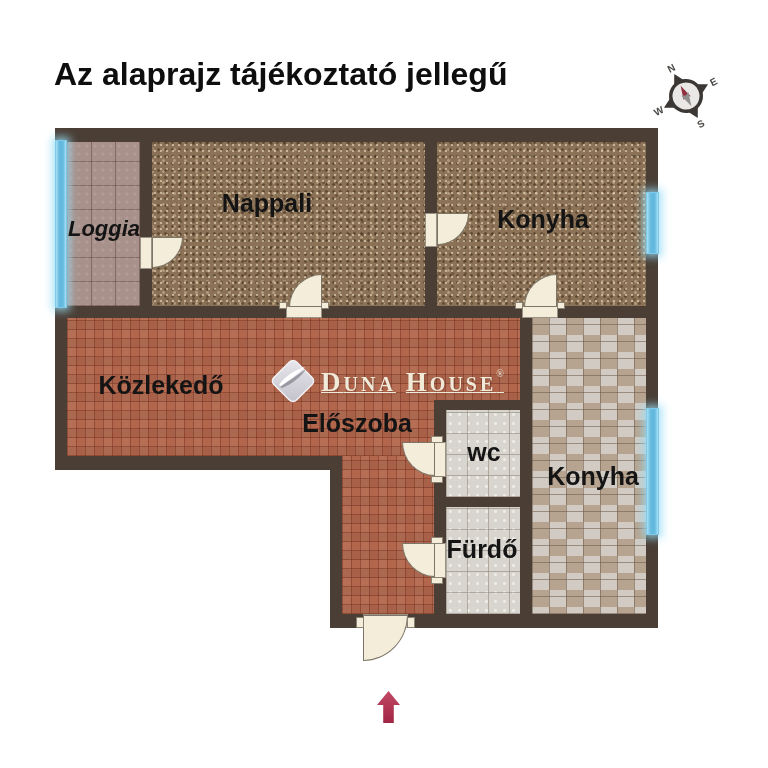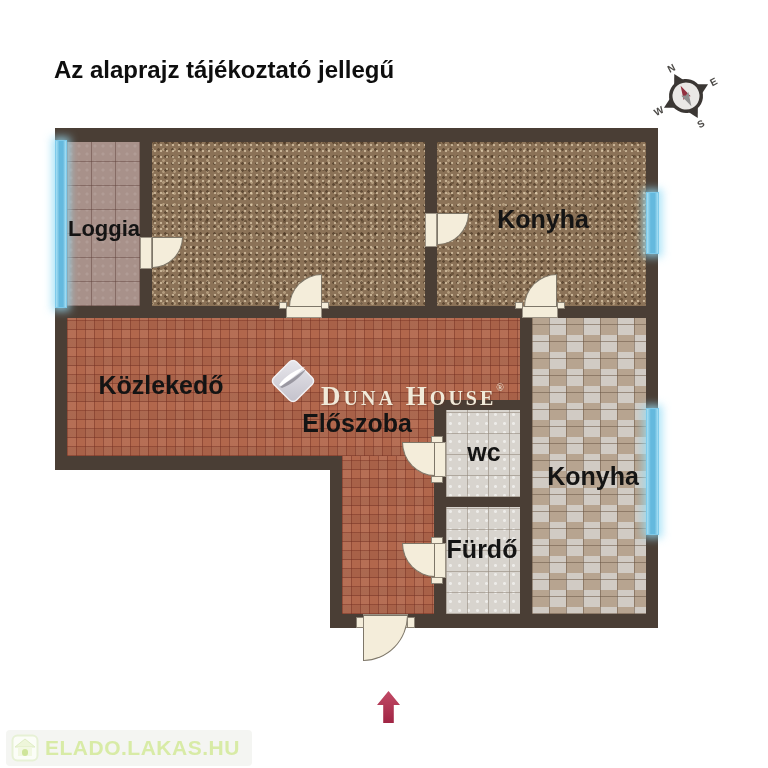--- a/index.html
+++ b/index.html
@@ -1,18 +1,18 @@
 <!DOCTYPE html>
 <html style="--wall: #4a3e35; --carpet: #8b7257; --hall-tile: #b2674c; --loggia-tile: #a8918a; --wet-tile: #d8d4ce; --kitchen-tile-a: #b7a490; --kitchen-tile-b: #d1cbc4; --window: #64b9de; --door: #f4edda; --arrow: #a02544; --logo-text: #f1ead9; --watermark-green: #d8eba6; --label-text: #141414;"><head>
 <meta charset="utf-8">
 <style>
   html,body{margin:0;padding:0;background:#ffffff;}
   .canvas{position:relative;width:768px;height:768px;background:#ffffff;overflow:hidden;
           font-family:"Liberation Sans",sans-serif;}
-  .title{position:absolute;left:54px;top:56px;font-weight:bold;font-size:24px;
+  .title{position:absolute;left:54px;top:56px;font-weight:bold;font-size:32px;
          letter-spacing:0px;color:#0e0e0e;white-space:nowrap;}
   
   .wall{position:absolute;background:var(--wall);z-index:2;}
   .gap{position:absolute;background:var(--door);z-index:3;border:1px solid #9a9284;box-sizing:border-box;}
   .tab{position:absolute;background:var(--door);border:1px solid #8a8274;z-index:4;box-sizing:border-box;}
   .window{position:absolute;background:linear-gradient(90deg,#a8e0f4,var(--window) 35%,var(--window) 70%,#a8e0f4);
           border:1px solid #7fcaea;box-shadow:0 0 8px 3px rgba(150,220,245,.8);z-index:3;box-sizing:border-box;}
   .door{position:absolute;background:var(--door);border:1.5px solid #7d7668;box-sizing:border-box;z-index:4;}
   .floor{position:absolute;z-index:1;}
   .carpet{background-color:var(--carpet);
@@ -44,23 +44,23 @@
   .kitchen{background-color:var(--kitchen-tile-a);
     background-image:
       repeating-linear-gradient(0deg, rgba(108,88,70,.55) 0 1px, transparent 1px 17px),
       repeating-linear-gradient(90deg, rgba(108,88,70,.55) 0 1px, transparent 1px 17px),
       repeating-conic-gradient(var(--kitchen-tile-b) 0% 25%, rgba(0,0,0,0) 25% 50%);
     background-size:auto,auto,34px 34px;}
   .room-label{position:absolute;transform:translate(-50%,-50%);font-weight:bold;
       font-size:25px;color:var(--label-text);white-space:nowrap;z-index:5;}
   .room-label.small{font-size:22px;}
   
-  .logo-text{position:absolute;left:321px;top:381px;z-index:5;color:var(--logo-text);
+  .logo-text{position:absolute;left:321px;top:367px;z-index:5;color:var(--logo-text);
       font-family:"Liberation Serif",serif;letter-spacing:3px;white-space:nowrap;
-      text-shadow:1px 1px 2px rgba(100,58,42,.45);}
+      text-shadow:1px 1px 2px rgba(100,58,42,.45);text-decoration:underline;}
   .logo-text .lg{font-size:27px;font-weight:600;}
   .logo-text .sm{font-size:20px;font-weight:600;}
   .logo-text .reg{font-size:10px;vertical-align:14px;letter-spacing:0;}
   .logo-mark{position:absolute;left:267px;top:355px;z-index:5;}
   
   .entry-arrow{position:absolute;left:377px;top:691px;width:23px;height:32px;z-index:5;
       background:linear-gradient(180deg,#c24a66,var(--arrow));
       clip-path:polygon(50% 0%,100% 44%,73% 44%,73% 100%,27% 100%,27% 44%,0% 44%);
       filter:drop-shadow(0 0 4px rgba(238,110,150,.9));}
   
@@ -150,21 +150,22 @@
   <div class="tab" style="left:321px;top:302px;width:8px;height:7px;"></div>
   <div class="tab" style="left:515px;top:302px;width:8px;height:7px;"></div>
   <div class="tab" style="left:557px;top:302px;width:8px;height:7px;"></div>
   <div class="tab" style="left:431px;top:436px;width:12px;height:7px;"></div>
   <div class="tab" style="left:431px;top:476px;width:12px;height:7px;"></div>
   <div class="tab" style="left:431px;top:537px;width:12px;height:7px;"></div>
   <div class="tab" style="left:431px;top:577px;width:12px;height:7px;"></div>
   <div class="tab" style="left:356px;top:617px;width:8px;height:11px;"></div>
   <div class="tab" style="left:407px;top:617px;width:8px;height:11px;"></div>
 
-  <div class="room-label small" style="left:104px;top:229px;">Loggia</div>
+  <div class="room-label small" style="left:104px;top:229px;font-style:italic;">Loggia</div>
+  <div class="room-label" style="left:267px;top:203px;">Nappali</div>
   <div class="room-label" style="left:543px;top:219px;">Konyha</div>
   <div class="room-label" style="left:357px;top:423px;">Előszoba</div>
   <div class="room-label" style="left:161px;top:385px;">Közlekedő</div>
   <div class="room-label" style="left:484px;top:452px;">wc</div>
   <div class="room-label" style="left:482px;top:549px;">Fürdő</div>
   <div class="room-label" style="left:593px;top:476px;">Konyha</div>
 
   <svg class="logo-mark" width="52" height="52" viewBox="0 0 52 52">
     <defs>
       <linearGradient id="dg" x1="0" y1="0" x2="1" y2="1">
@@ -173,23 +174,14 @@
       </linearGradient>
     </defs>
     <rect x="10" y="10" width="32" height="32" rx="5" transform="rotate(45 26 26)" fill="url(#dg)" stroke="#f2f1f4" stroke-width="1.5"></rect>
     <path d="M12 30 C18 21 28 15 38 12 C31 19 21 26 14 31 Z" fill="#ffffff"></path>
     <path d="M13 32 C22 26 32 19 39 14 C35 21 24 30 15 33 Z" fill="#8f8d97" opacity="0.85"></path>
   </svg>
   <div class="logo-text"><span class="lg">D</span><span class="sm">UNA</span><span class="lg" style="margin-left:10px">H</span><span class="sm">OUSE</span><span class="reg">®</span></div>
 
   <div class="entry-arrow"></div>
 
-  <div class="watermark">
-    <svg width="28" height="28" viewBox="0 0 28 28">
-      <rect x="1.5" y="1.5" width="25" height="25" rx="5" fill="#fbfdf7" stroke="#e7f1d6" stroke-width="2"></rect>
-      <path d="M14 5 L24 13 L4 13 Z" fill="#eef6da" stroke="#dfedc4" stroke-width="1"></path>
-      <rect x="7" y="13" width="14" height="9" fill="#f2f8e2"></rect>
-      <rect x="11" y="15" width="6" height="7" rx="3" fill="#cfe59a"></rect>
-    </svg>
-    <span class="wm-text">ELADO.LAKAS.HU</span>
-  </div>
 
 </div>
 
 </body></html>

